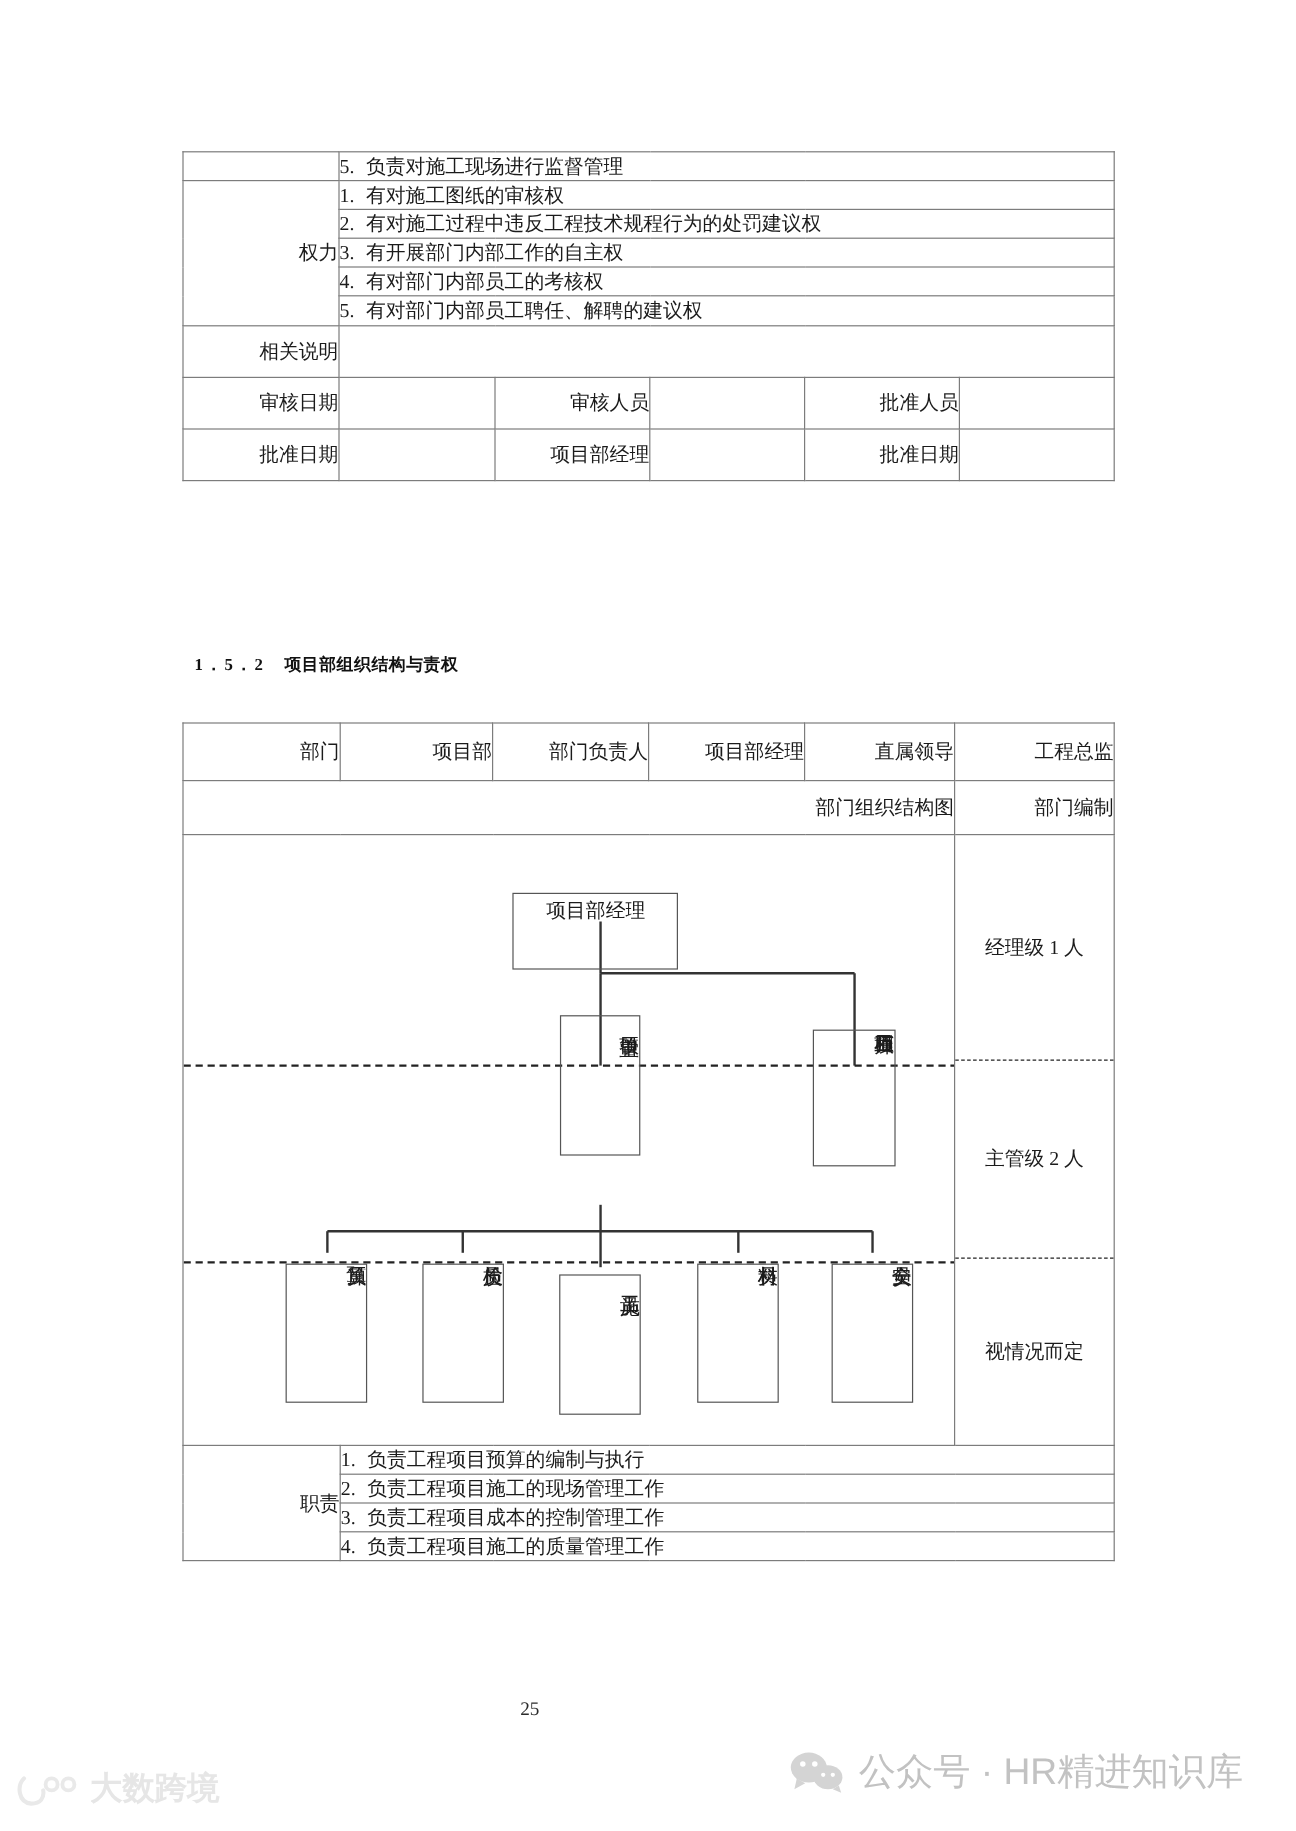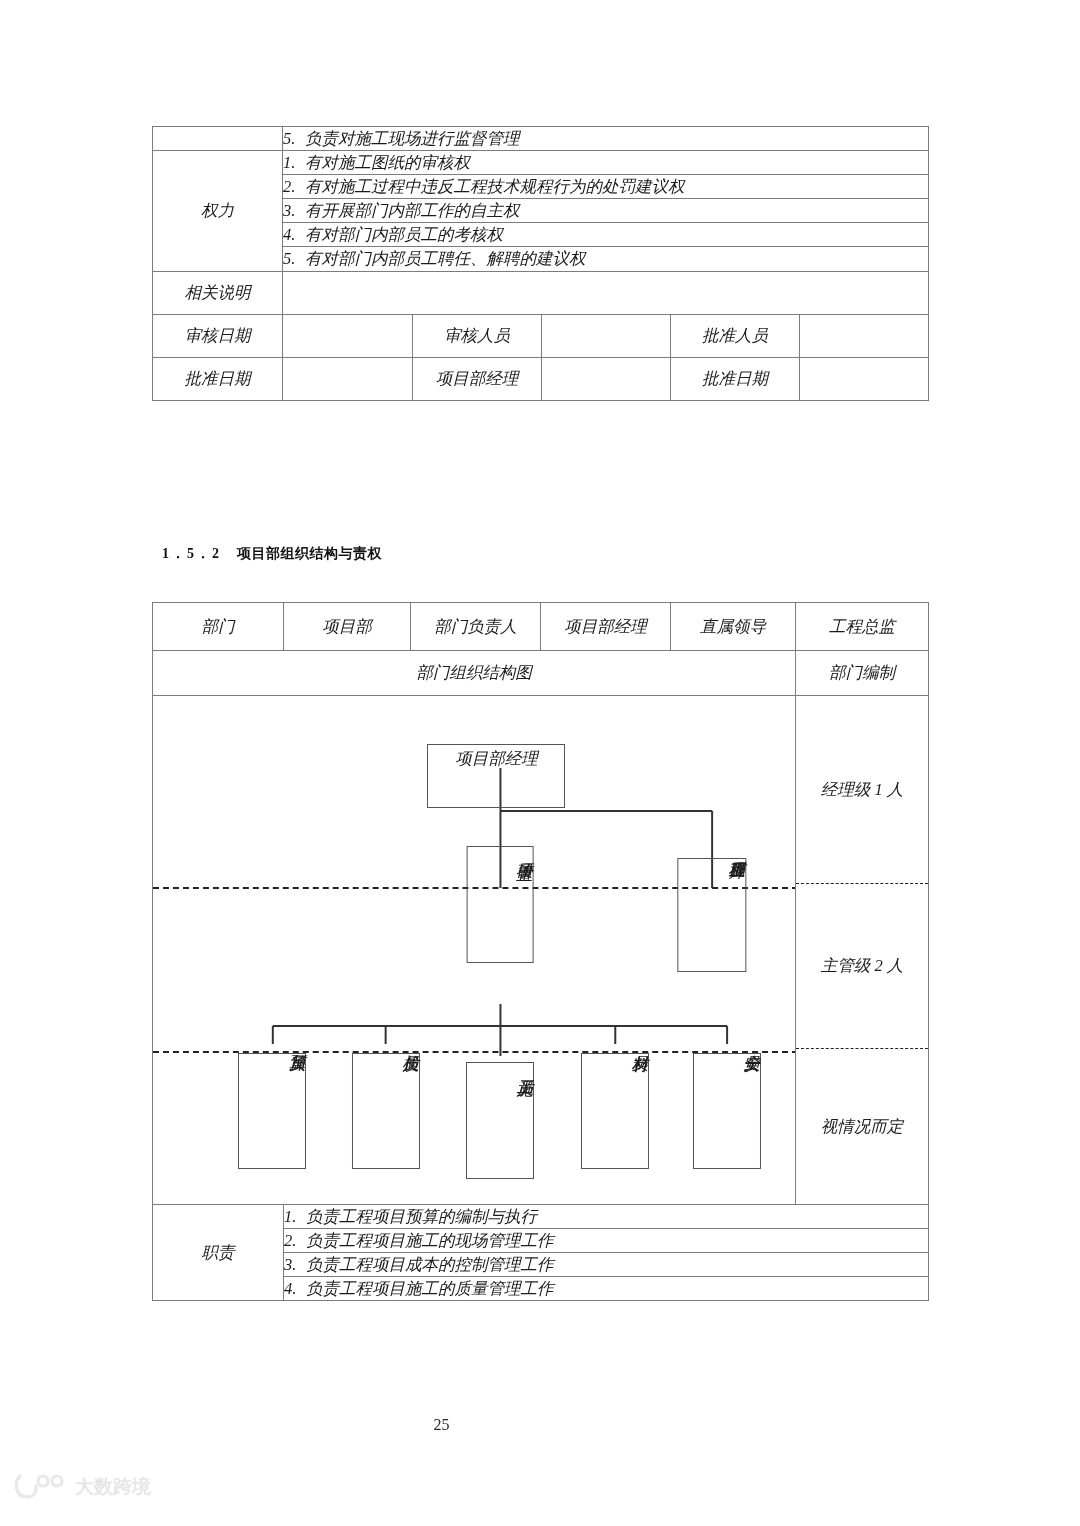--- a/index.html
+++ b/index.html
@@ -21,31 +21,30 @@
     left: 0; top: 0;
     width: 1080px;
     height: 1526px;
   }
 
   
   table.doc {
     border-collapse: collapse;
     table-layout: fixed;
     position: absolute;
-    font-style: italic;
   }
   table.doc td {
     border: 1.3px solid #7c7c7c;
     padding: 0;
     vertical-align: middle;
     font-size: 16.5px;
     line-height: 1.4;
     color: #1b1b1b;
   }
-  td.center { text-align: center; }
+  td.center { text-align: right; }
   td.listcell {
     padding: 9px 0 9px 28px;
     text-align: left;
   }
   .num {
     display: inline-block;
     min-width: 22px;
     font-family: "Liberation Serif", serif;
   }
 
@@ -149,24 +148,24 @@
     color: #c2c2c2;
     font-size: 31px;
     font-family: "Liberation Sans", sans-serif;
     white-space: nowrap;
   }
   .wm-left {
     position: absolute;
     left: 14px;
     top: 1472px;
     display: flex;
-    align-items: center;
+    align-items: flex-end;
     gap: 9px;
     color: #e6e6e6;
-    font-size: 19px;
+    font-size: 27px;
     font-weight: bold;
     font-family: "Liberation Sans", sans-serif;
     white-space: nowrap;
   }
 </style>
 </head>
 <body>
 
 <div class="page">
 
@@ -364,20 +363,33 @@
       <tr>
         <td colspan="5" class="listcell">
           <span class="num">4.</span><span>负责工程项目施工的质量管理工作</span>
         </td>
       </tr>
     </tbody>
   </table>
 
   <div class="page-number">25</div>
 
+  <div class="wm-right">
+    <svg width="46" height="36" viewBox="0 0 46 36">
+      <ellipse cx="16" cy="14" rx="15" ry="12.5" fill="#d4d4d4"></ellipse>
+      <polygon points="6,23 4,32 13,27" fill="#d4d4d4"></polygon>
+      <circle cx="11" cy="11" r="2.3" fill="#ffffff"></circle>
+      <circle cx="21" cy="11" r="2.3" fill="#ffffff"></circle>
+      <ellipse cx="32" cy="22" rx="12" ry="10" fill="#d4d4d4"></ellipse>
+      <polygon points="41,29 43,35 36,32" fill="#d4d4d4"></polygon>
+      <circle cx="28" cy="20" r="1.8" fill="#ffffff"></circle>
+      <circle cx="36" cy="20" r="1.8" fill="#ffffff"></circle>
+    </svg>
+    <span>公众号 · HR精进知识库</span>
+  </div>
 
   <div class="wm-left">
     <svg width="52" height="30" viewBox="0 0 52 30">
       <path d="M6 4 C0 10, 1 24, 12 25 C20 25, 23 20, 22 14" fill="none" stroke="#e9e9e9" stroke-width="3.4" stroke-linecap="round"></path>
       <circle cx="29" cy="9" r="5" fill="none" stroke="#e9e9e9" stroke-width="3.2"></circle>
       <circle cx="43" cy="9" r="5" fill="none" stroke="#e9e9e9" stroke-width="3.2"></circle>
     </svg>
     <span>大数跨境</span>
   </div>
 

